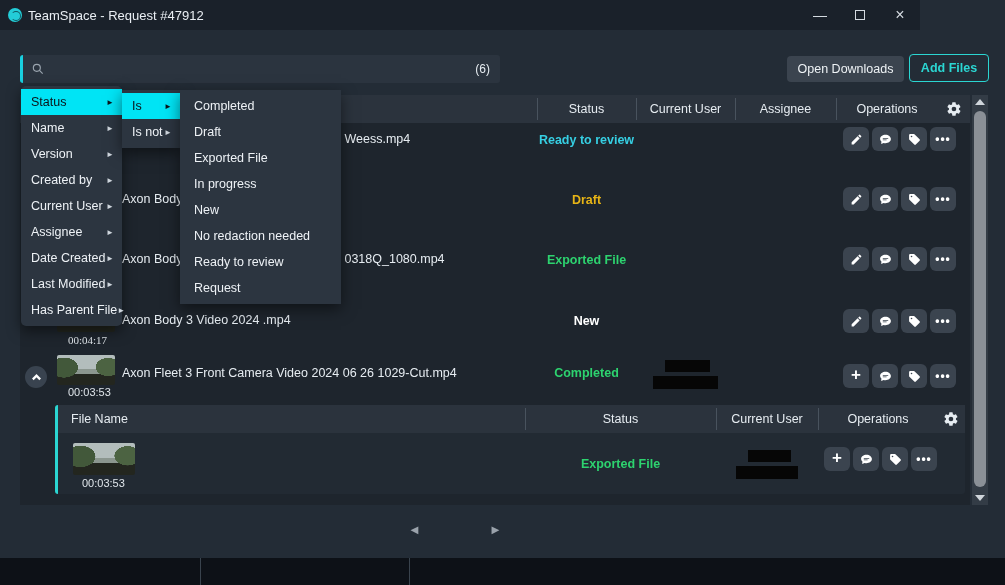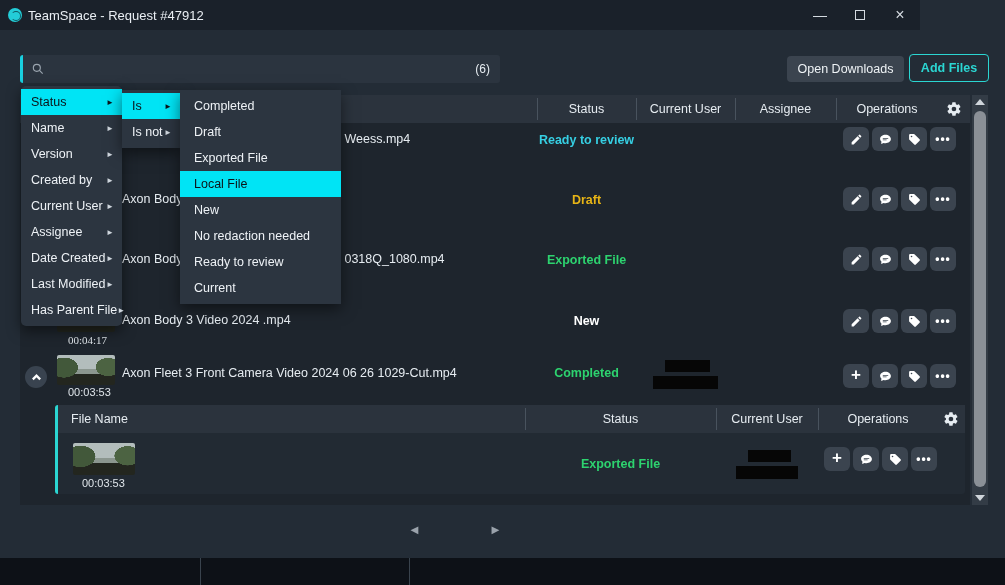--- a/index.html
+++ b/index.html
@@ -403,30 +403,30 @@
   <div class="menu" id="menu-values">
     <div class="mitem">
         <span>Completed</span>
       </div>
     <div class="mitem">
         <span>Draft</span>
       </div>
     <div class="mitem">
         <span>Exported File</span>
       </div>
-    <div class="mitem hl">
-        <span>Local File</span>
+    <div class="mitem">
+        <span>In progress</span>
       </div>
     <div class="mitem">
         <span>New</span>
       </div>
     <div class="mitem">
         <span>No redaction needed</span>
       </div>
     <div class="mitem">
         <span>Ready to review</span>
       </div>
     <div class="mitem">
-        <span>Current</span>
+        <span>Request</span>
       </div>
   </div>
 
 </div>
 
 </body></html>

